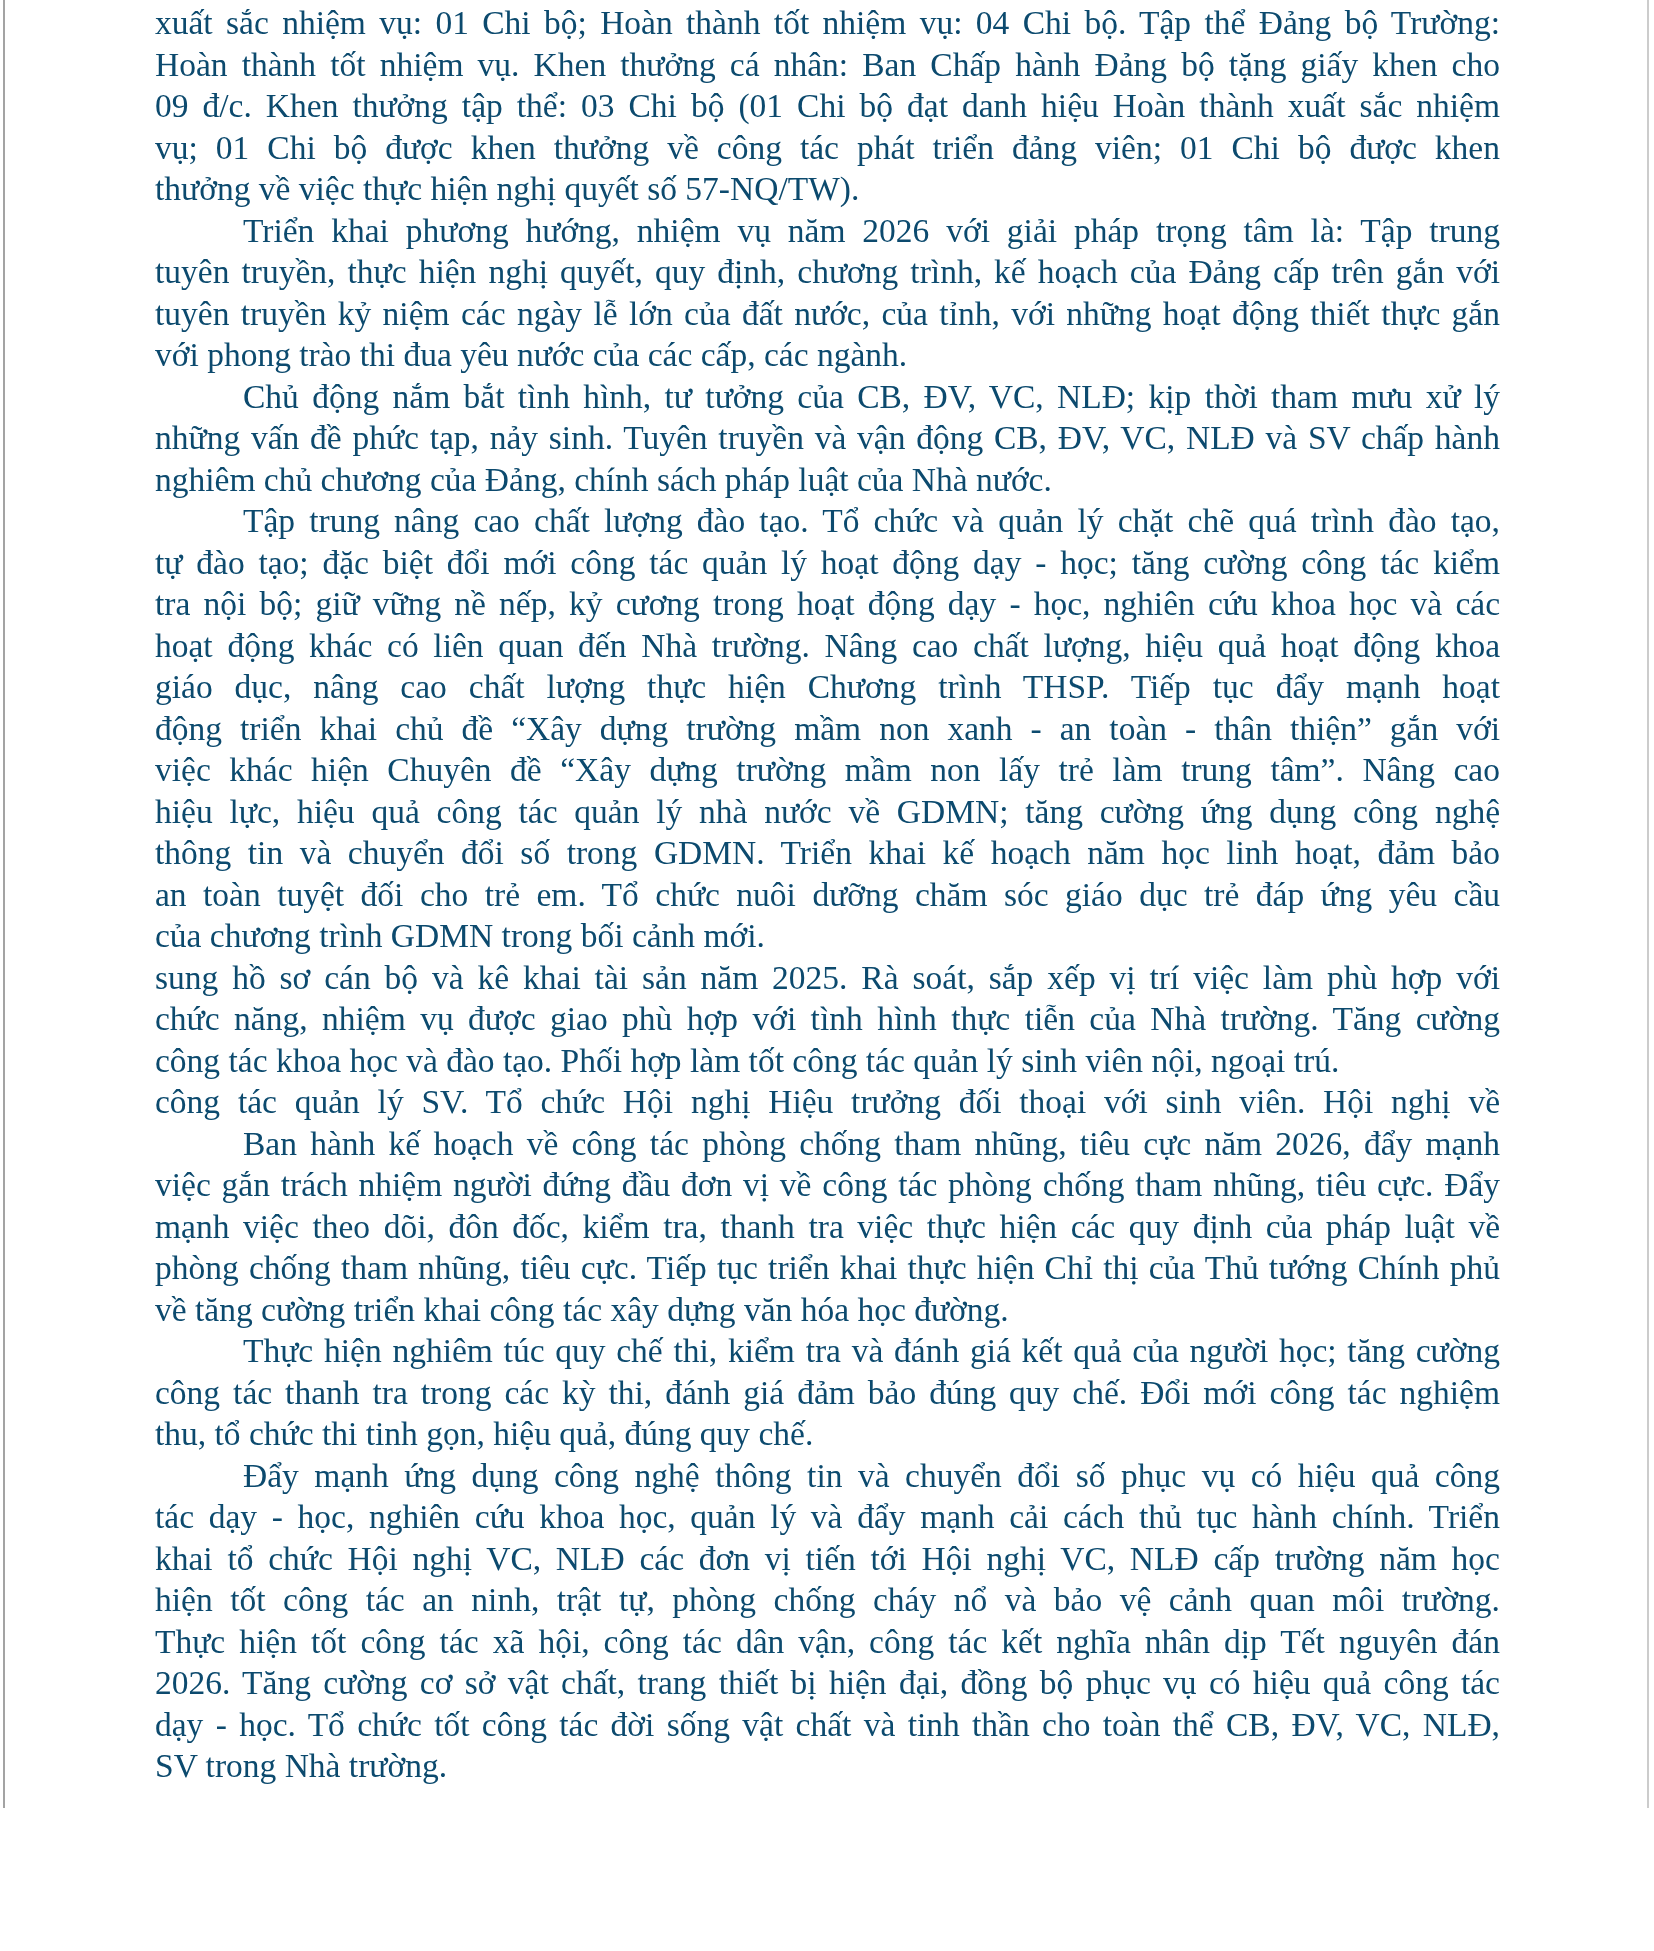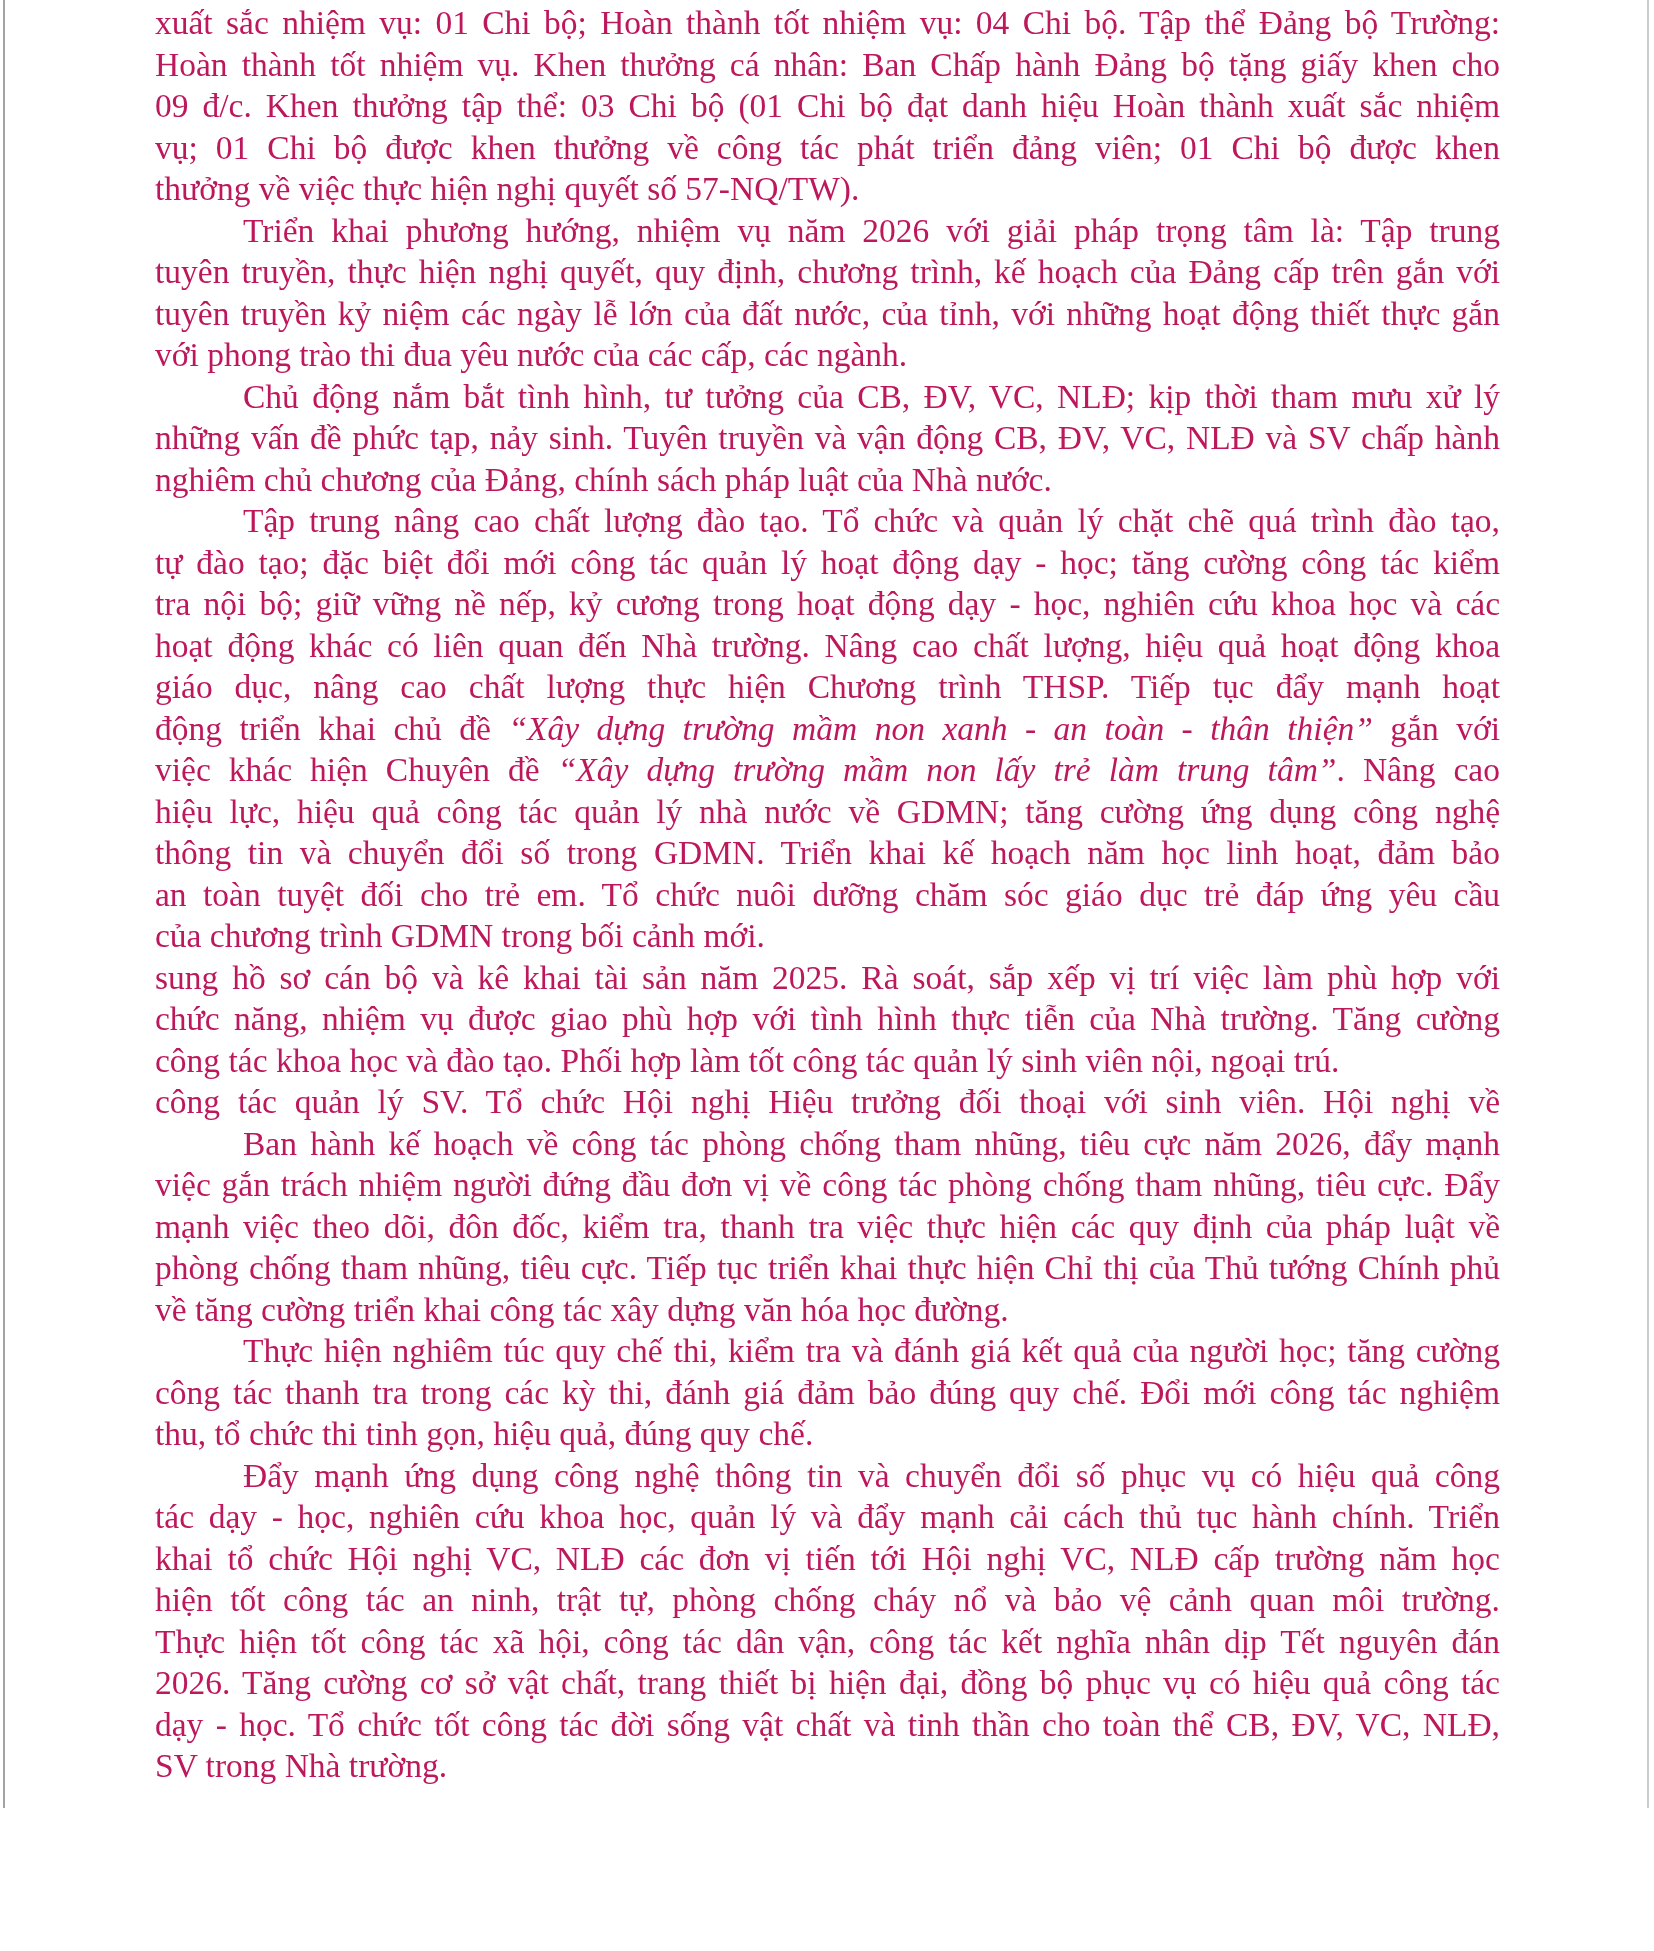--- a/index.html
+++ b/index.html
@@ -3,21 +3,21 @@
 <meta charset="utf-8">
 <style>
   html, body { margin: 0; padding: 0; }
   .page {
     position: relative;
     width: 1654px;
     height: 1808px;
     background: #ffffff;
     overflow: hidden;
     font-family: "Liberation Serif", "DejaVu Serif", serif;
-    color: #be185d;
+    color: #0c4a6e;
   }
   .edge-line {
     position: absolute;
     top: 0;
     bottom: 0;
     width: 2px;
   }
   .edge-line.left  { left: 3px;    background: #a3a3a3; }
   .edge-line.right { left: 1647px; background: #cccccc; }
   .textblock {
@@ -30,21 +30,21 @@
   .line {
     font-size: 33.5px;
     line-height: 41.5px;
     height: 41.5px;
     white-space: nowrap;
     text-align: justify;
     text-align-last: justify;
   }
   .line.last   { text-align-last: left; }
   .line.indent { padding-left: 88px; }
-  .it { font-style: italic; }
+  .it { }
 </style>
 </head>
 <body>
 
 <div class="page">
   <div class="edge-line left"></div>
   <div class="edge-line right"></div>
   <div class="textblock">
       <div class="para">
         <div class="line"><span>xuất sắc nhiệm vụ: 01 Chi bộ; Hoàn thành tốt nhiệm vụ: 04 Chi bộ. Tập thể Đảng bộ Trường:</span></div>

